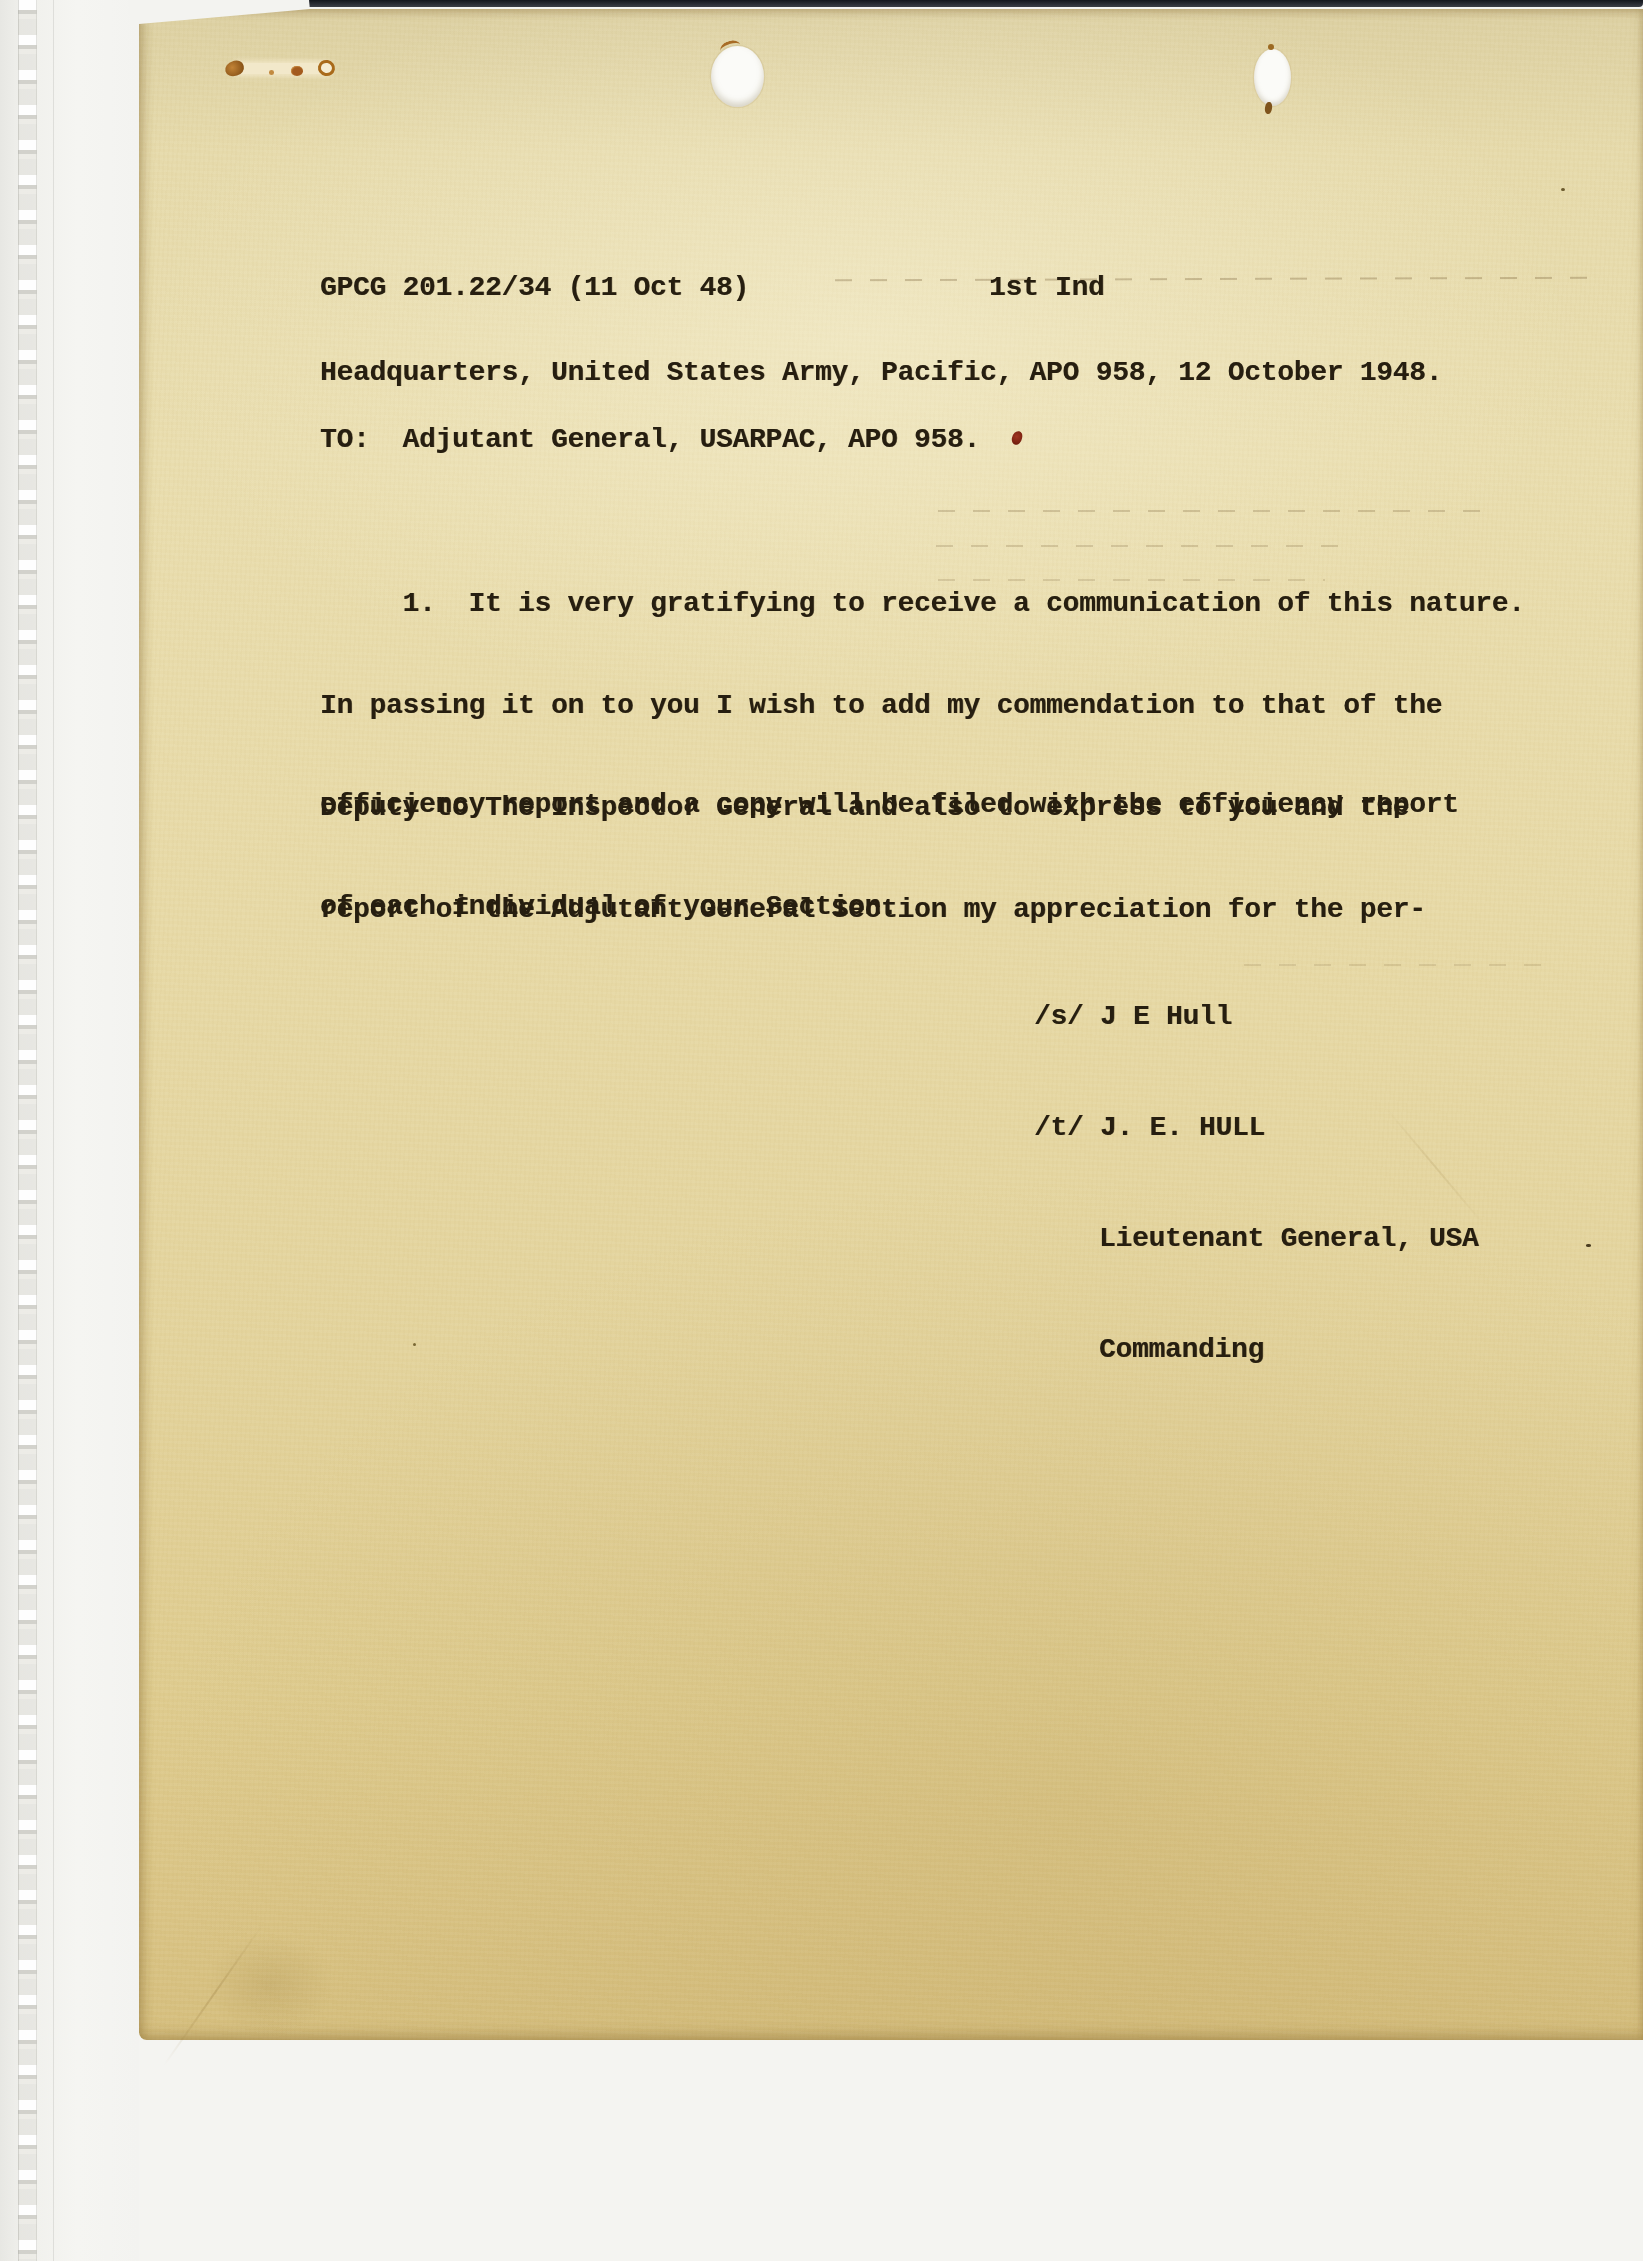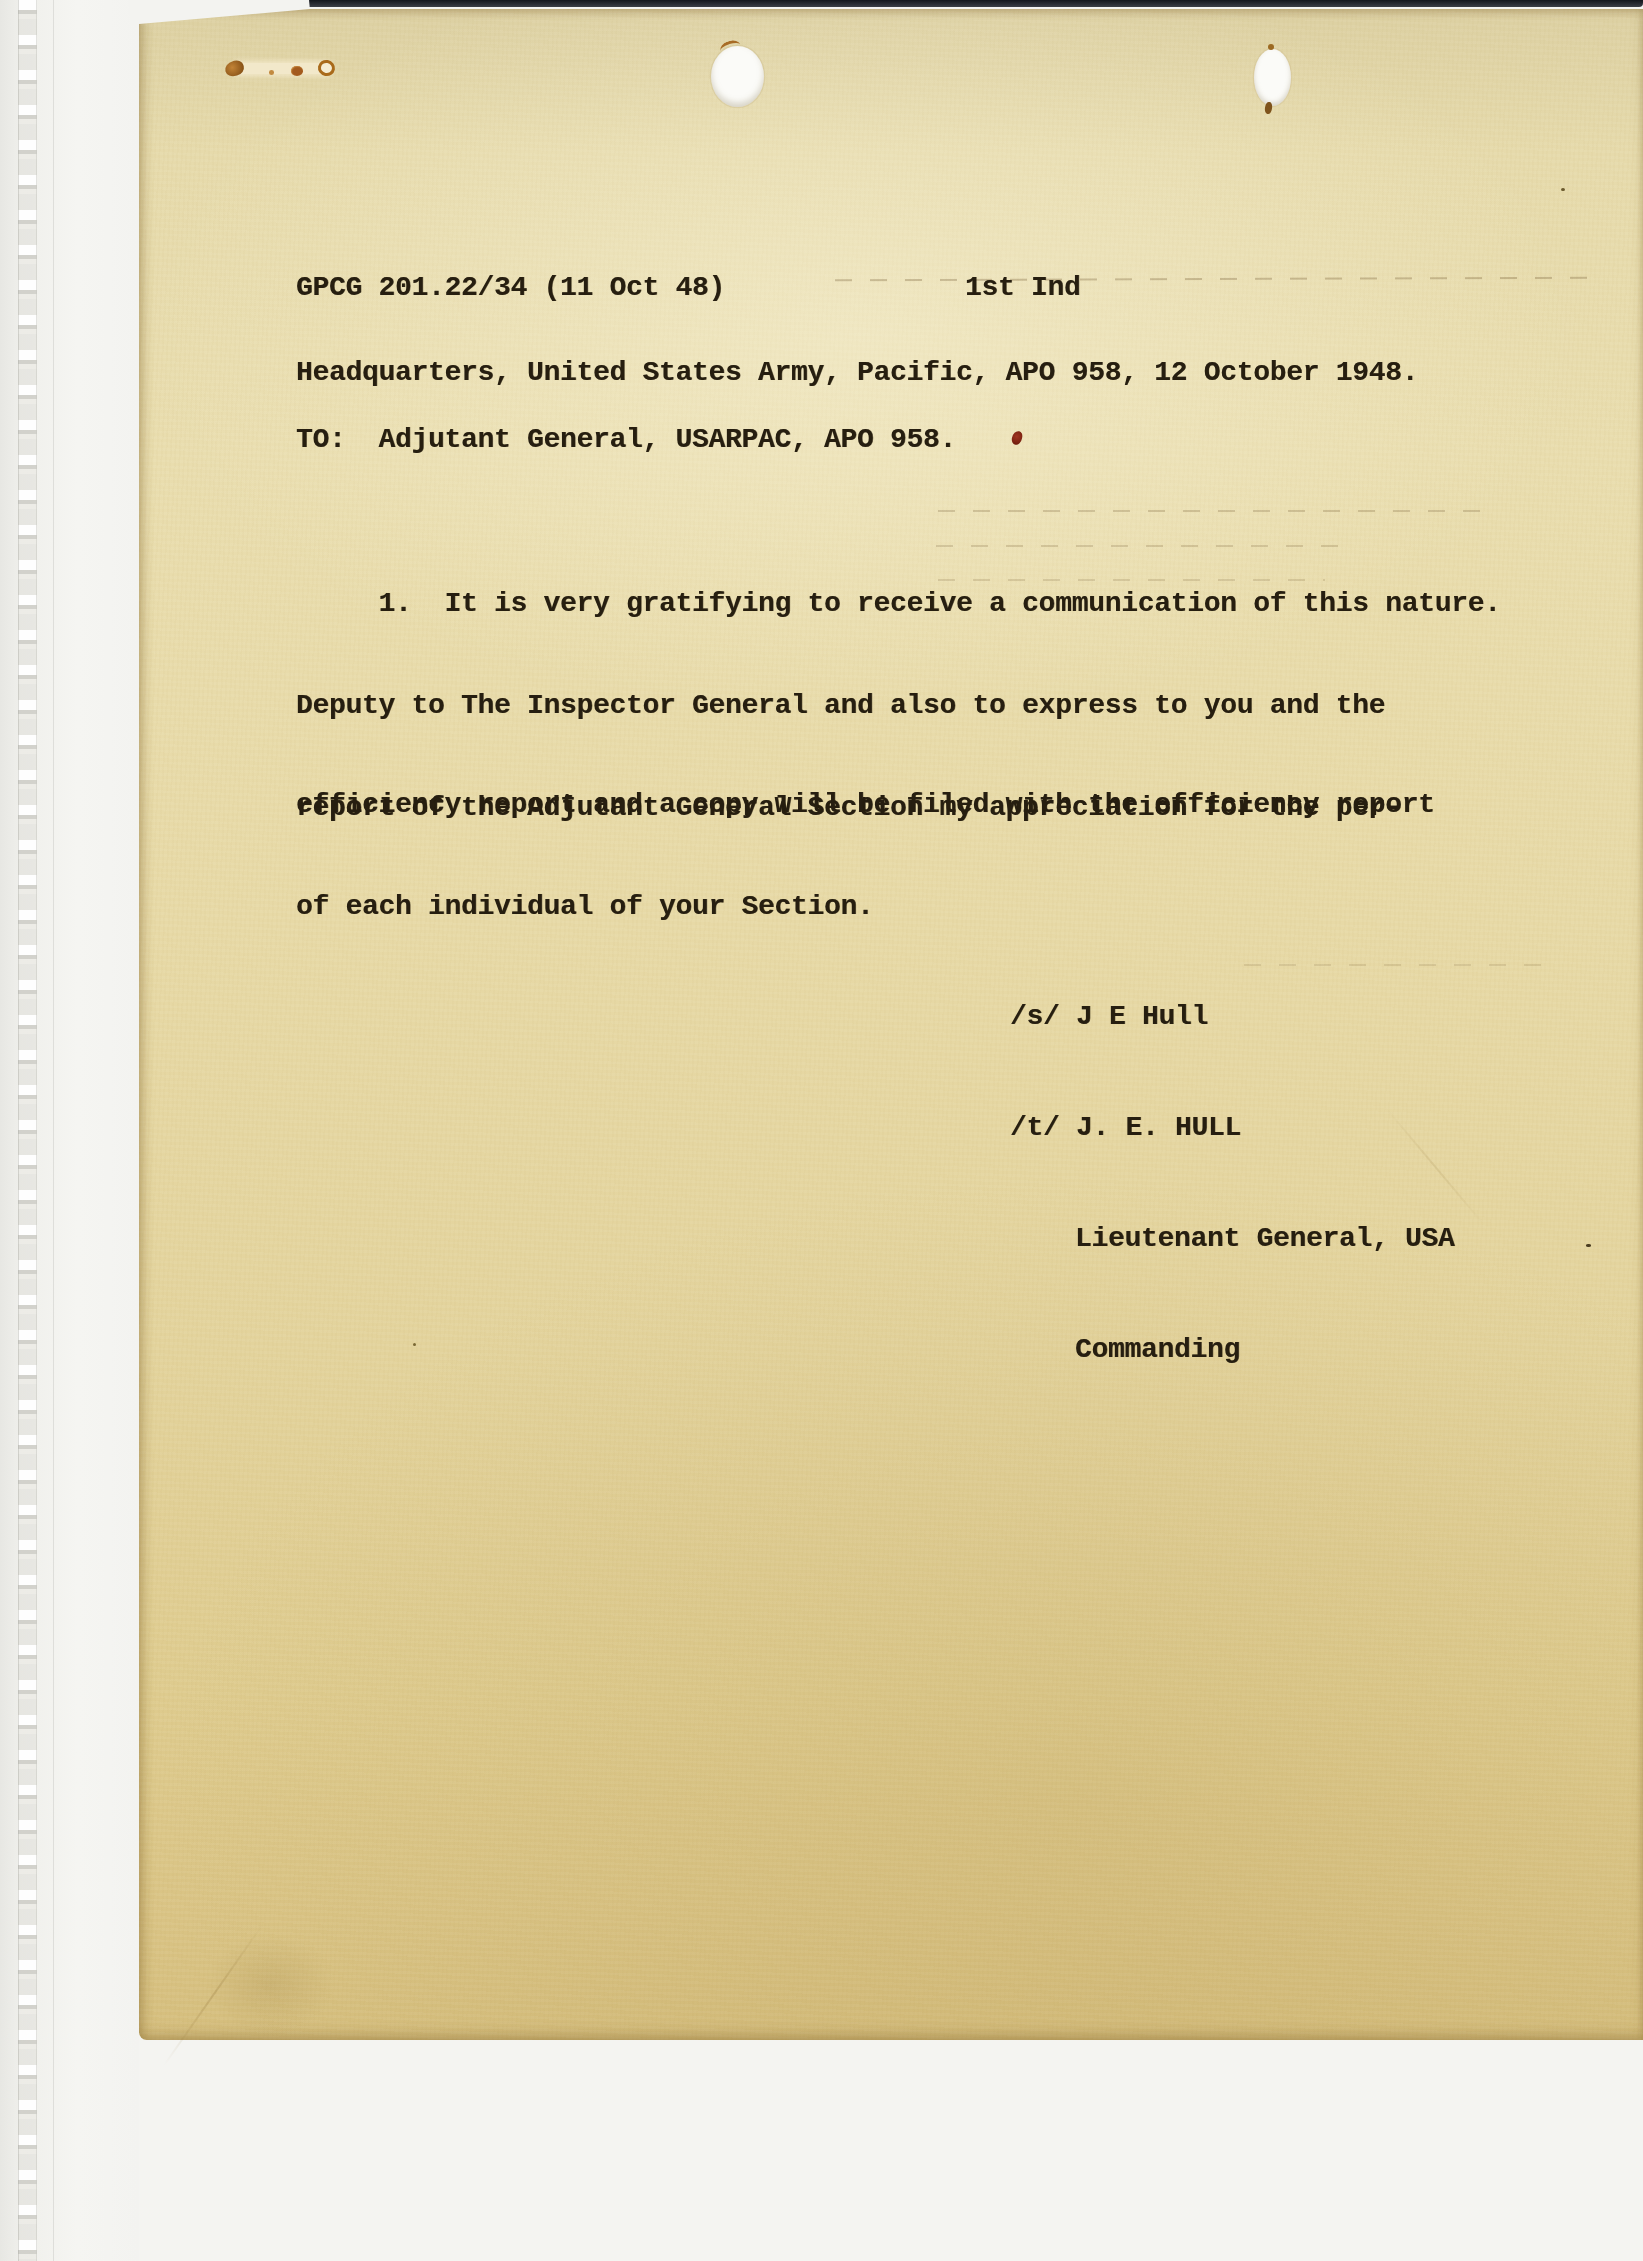--- a/index.html
+++ b/index.html
@@ -153,20 +153,21 @@
   
   .doc-text {
     font-family: "Liberation Mono", "DejaVu Sans Mono", monospace;
     font-weight: 700;
     font-size: 28px;
     line-height: 34px;
     letter-spacing: -0.3px;
     color: #261e10;
     white-space: pre;
     text-shadow: 0.4px 0.4px 0.6px rgba(40,30,10,0.55);
+    margin-left: 24px;
   }
   .line-ref { left: 296px;  top: 271px; }
   .line-ind { left: 965px; top: 271px; }
   .line-hq  { left: 296px;  top: 356px; }
   .line-to  { left: 296px;  top: 423px; }
   .para-1   { left: 296px;  top: 519px; }
   .para-2   { left: 296px;  top: 720px; }
   .sig-block { left: 1010px; top: 924px; line-height: 37px; font-family: Liberation Mono, monospace; }
   .sig-indent { margin-left: 65px; }
 </style>
@@ -209,20 +210,21 @@
 <div class="abs crease crease-r"></div>
 <div class="abs smudge-bl"></div>
 
 <div class="abs doc-text line-ref">GPCG 201.22/34 (11 Oct 48)</div>
 <div class="abs doc-text line-ind">1st Ind</div>
 <div class="abs doc-text line-hq">Headquarters, United States Army, Pacific, APO 958, 12 October 1948.</div>
 <div class="abs doc-text line-to">TO:  Adjutant General, USARPAC, APO 958.</div>
 
 <div class="abs doc-text para-1">
   <div>     1.  It is very gratifying to receive a communication of this nature.</div>
+  <div>In passing it on to you I wish to add my commendation to that of the</div>
   <div>Deputy to The Inspector General and also to express to you and the</div>
   <div>report of the Adjutant General Section my appreciation for the per-</div>
 </div>
 
 <div class="abs doc-text para-2">
   <div>efficiency report and a copy will be filed with the efficiency report</div>
   <div>of each individual of your Section.</div>
 </div>
 
 <div class="abs doc-text sig-block">

